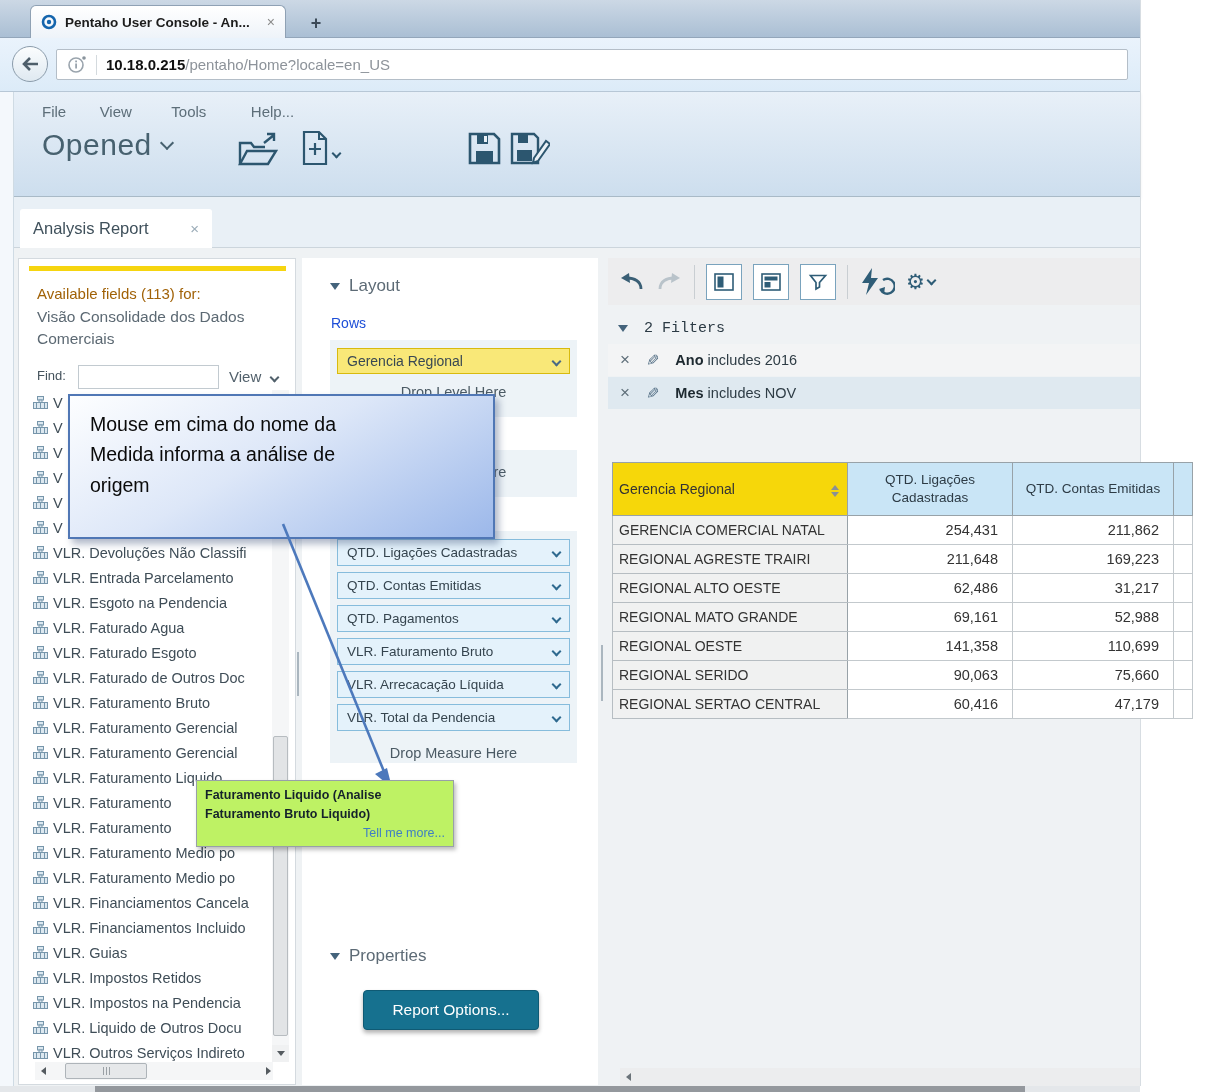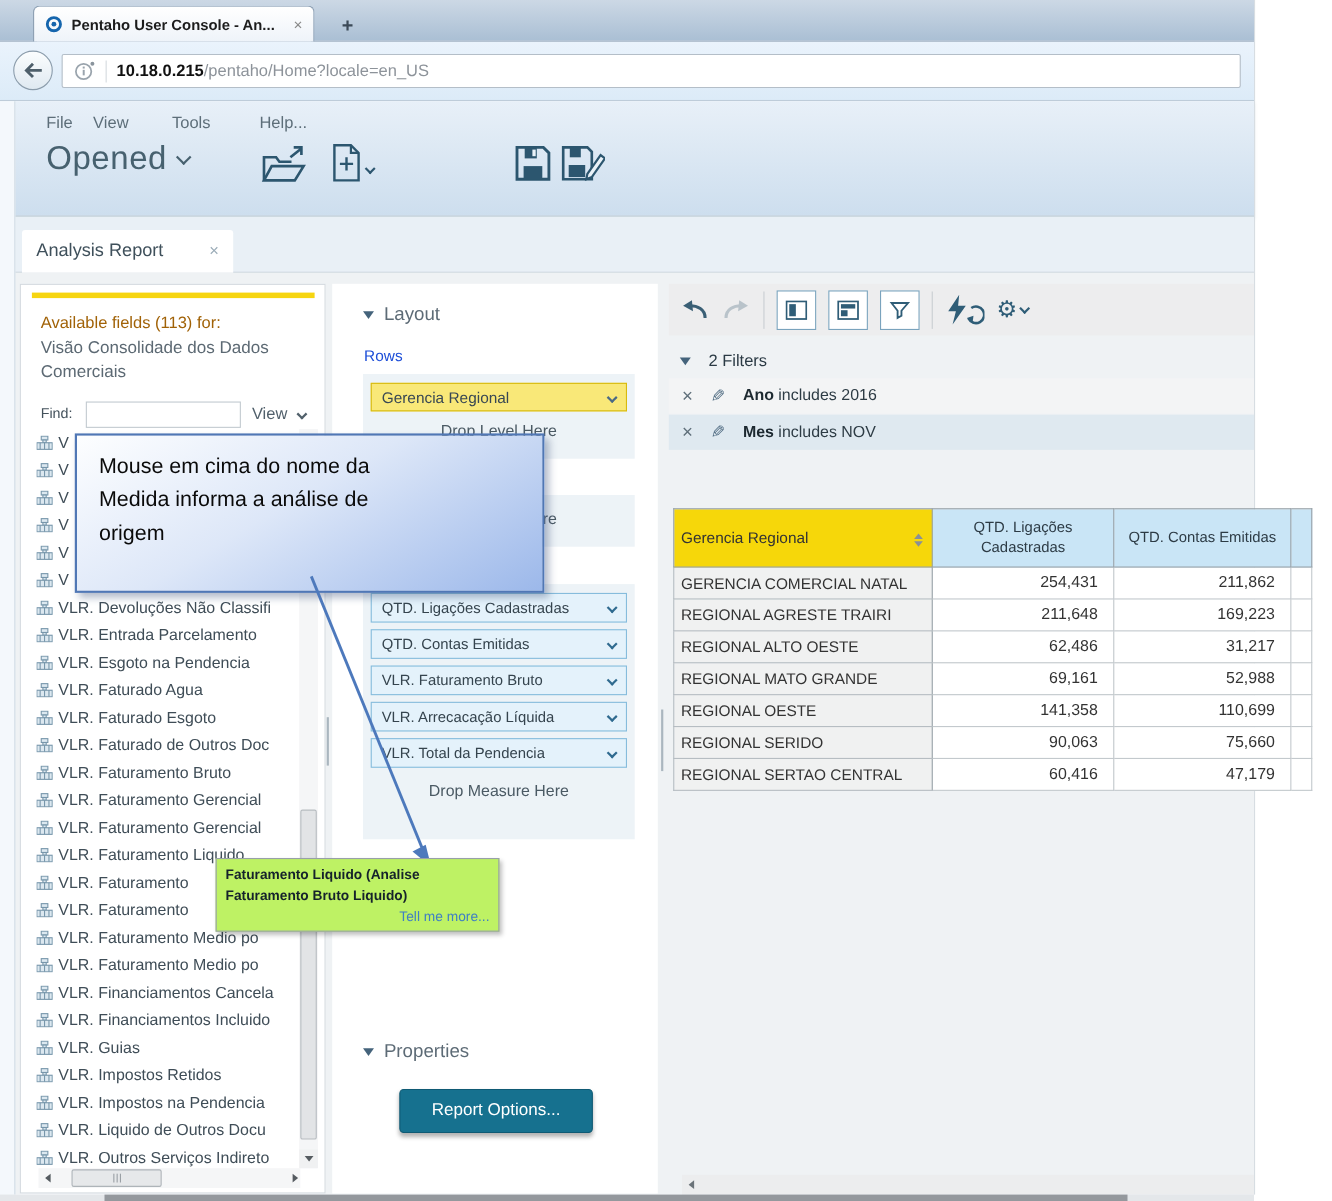--- a/index.html
+++ b/index.html
@@ -76,21 +76,21 @@
   .mchip{height:25px;border:1px solid #86bcdc;background:#e4f2fb;display:flex;align-items:center;padding:0 9px;font-size:13.5px;color:#35444e;margin:0 7px 6px 7px;}
   .mchip .chev{margin-left:auto;border-color:#2f6a8f;}
   .report-btn{left:61px;top:732px;width:176px;height:40px;background:#16718f;border:1px solid #0f5a74;border-radius:4px;
      color:#fff;font-size:15.5px;display:flex;align-items:center;justify-content:center;box-shadow:0 3px 4px rgba(0,0,0,.3);}
 
   
   .an-toolbar{left:608px;top:258px;width:532px;height:47px;background:#ededee;display:flex;align-items:center;padding-left:10px;gap:11px;}
   .tb-div{width:1px;height:34px;background:#c9ced2;}
   .boxicon{width:34px;height:34px;background:#fff;border:1px solid #7aa3bd;display:flex;align-items:center;justify-content:center;}
   .gear{font-size:21px;color:#2f5d77;line-height:1;}
-  .filters-head{left:608px;top:314px;width:532px;height:28px;display:flex;align-items:center;gap:16px;padding-left:10px;font-size:15px;color:#2b3a44;}
+  .filters-head{left:608px;top:314px;width:532px;height:28px;display:flex;align-items:center;gap:16px;padding-left:10px;font-size:15px;color:#2b3a44;font-family:Liberation Mono, monospace;}
   .filter-row{left:608px;width:532px;height:32px;display:flex;align-items:center;padding-left:12px;font-size:14.5px;color:#2e3c45;gap:16px;}
   .fr1{top:344px;background:#f3f4f5;}
   .fr2{top:377px;background:#dfe9f0;}
   .f-x{font-size:17px;color:#5f6f7a;}
   .f-pen{font-size:16px;color:#557086;transform:scaleX(-1);display:inline-block;}
   .filter-row b{color:#1d2930;}
 
   
   .report-table{left:612px;top:462px;border-collapse:collapse;table-layout:fixed;}
   .report-table th,.report-table td{border:1px solid #98a2a8;font-weight:normal;}
@@ -152,21 +152,21 @@
         <circle cx="17" cy="3" r="1.8" fill="#8a949d"></circle>
       </svg>
   </span>
   <span class="url-div"></span>
   <span class="url-host">10.18.0.215</span>
     <span class="url-path">/pentaho/Home?locale=en_US</span>
 </div>
 
 <div class="abs maintoolbar"></div>
 <div class="abs" style="left:42px;top:103px;">
-  <span class="menu-item" style="margin-right:14px;">File</span>
+  <span class="menu-item" style="margin-right:29px;">File</span>
   <span class="menu-item" style="margin-right:35px;">View</span>
   <span class="menu-item" style="margin-right:40px;">Tools</span>
   <span class="menu-item">Help...</span>
 </div>
 <div class="abs" style="left:42px;top:128px;display:flex;align-items:center;gap:10px;">
   <span class="opened">Opened</span>
   <span class="chev" style="margin-top:-4px;"></span>
 </div>
 <div class="abs" style="left:237px;top:131px;">
   <svg width="42" height="38">
@@ -620,20 +620,24 @@
     <div class="abs drop-text" style="left:0;top:14px;width:247px;">Drop Level Here</div>
   </div>
   <div class="abs dropzone" style="left:28px;top:273px;width:247px;height:232px;padding-top:8px;">
     <div id="measure-list">
         <div class="mchip">
           <span>QTD. Ligações Cadastradas</span>
           <span class="chev small"></span>
         </div>
         <div class="mchip">
           <span>QTD. Contas Emitidas</span>
+          <span class="chev small"></span>
+        </div>
+        <div class="mchip">
+          <span>QTD. Pagamentos</span>
           <span class="chev small"></span>
         </div>
         <div class="mchip">
           <span>VLR. Faturamento Bruto</span>
           <span class="chev small"></span>
         </div>
         <div class="mchip">
           <span>VLR. Arrecacação Líquida</span>
           <span class="chev small"></span>
         </div>

